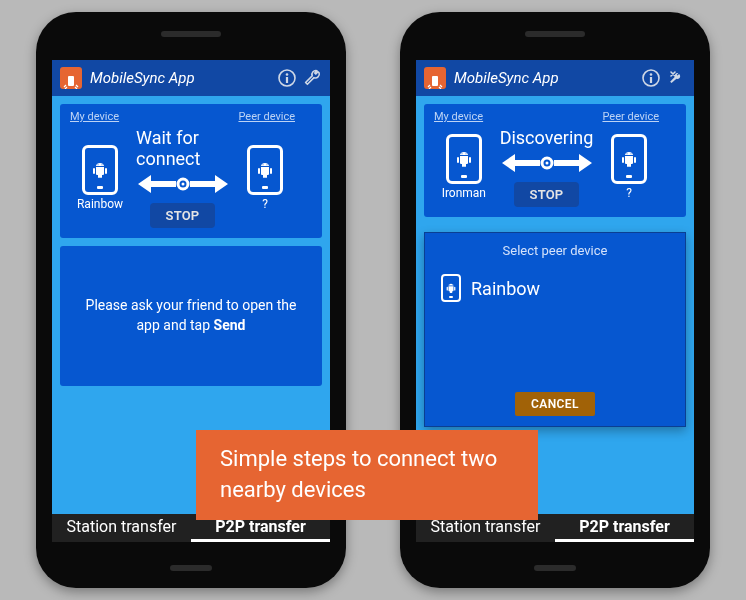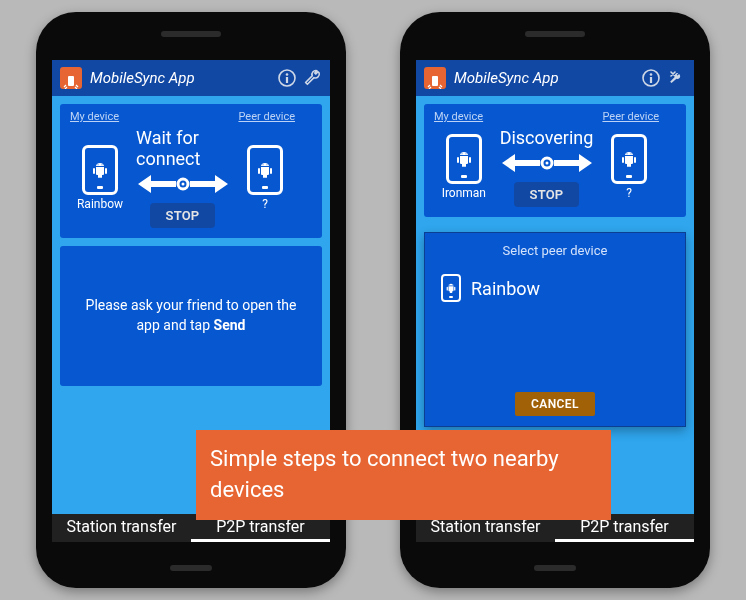--- a/index.html
+++ b/index.html
@@ -181,21 +181,21 @@
     font-size: 16px;
   }
   .tab {
     flex: 1;
     display: flex;
     align-items: center;
     justify-content: center;
     border-bottom: 3px solid transparent;
     cursor: pointer;
   }
-  .tab.active { border-bottom-color: #fff; }
+  .tab.active { border-bottom-color: #fff; font-weight: bold; }
 
   .dialog {
     position: absolute;
     left: 8px;
     right: 8px;
     top: 136px;
     background: #0657d0;
     border: 1px solid #0a3f92;
     box-shadow: 0 4px 10px rgba(0,0,0,.3);
     color: #fff;
@@ -225,26 +225,26 @@
     font-weight: 600;
     padding: 5px 16px;
     border-radius: 2px;
     letter-spacing: .4px;
   }
 
   .caption {
     position: absolute;
     left: 196px;
     top: 430px;
-    width: 415px;
+    width: 342px;
     background: #e66532;
     color: #fff;
     font-size: 22px;
     line-height: 1.4;
-    padding: 14px 14px;
+    padding: 14px 24px;
   }
 </style>
 </head>
 <body>
 
 <svg width="0" height="0" style="position:absolute">
   <defs>
     <g id="android">
       <path d="M4 5h8v7a1 1 0 0 1-1 1h-1v2a1 1 0 0 1-2 0v-2H8v2a1 1 0 0 1-2 0v-2H5a1 1 0 0 1-1-1V5zm-2 1a1 1 0 0 1 1 1v4a1 1 0 0 1-2 0V7a1 1 0 0 1 1-1zm12 0a1 1 0 0 1 1 1v4a1 1 0 0 1-2 0V7a1 1 0 0 1 1-1zM4 4c.2-1.8 1.9-3 4-3s3.8 1.2 4 3H4zM6 2.2a.5.5 0 1 0 0 1 .5.5 0 0 0 0-1zm4 0a.5.5 0 1 0 0 1 .5.5 0 0 0 0-1z"></path>
     </g>

